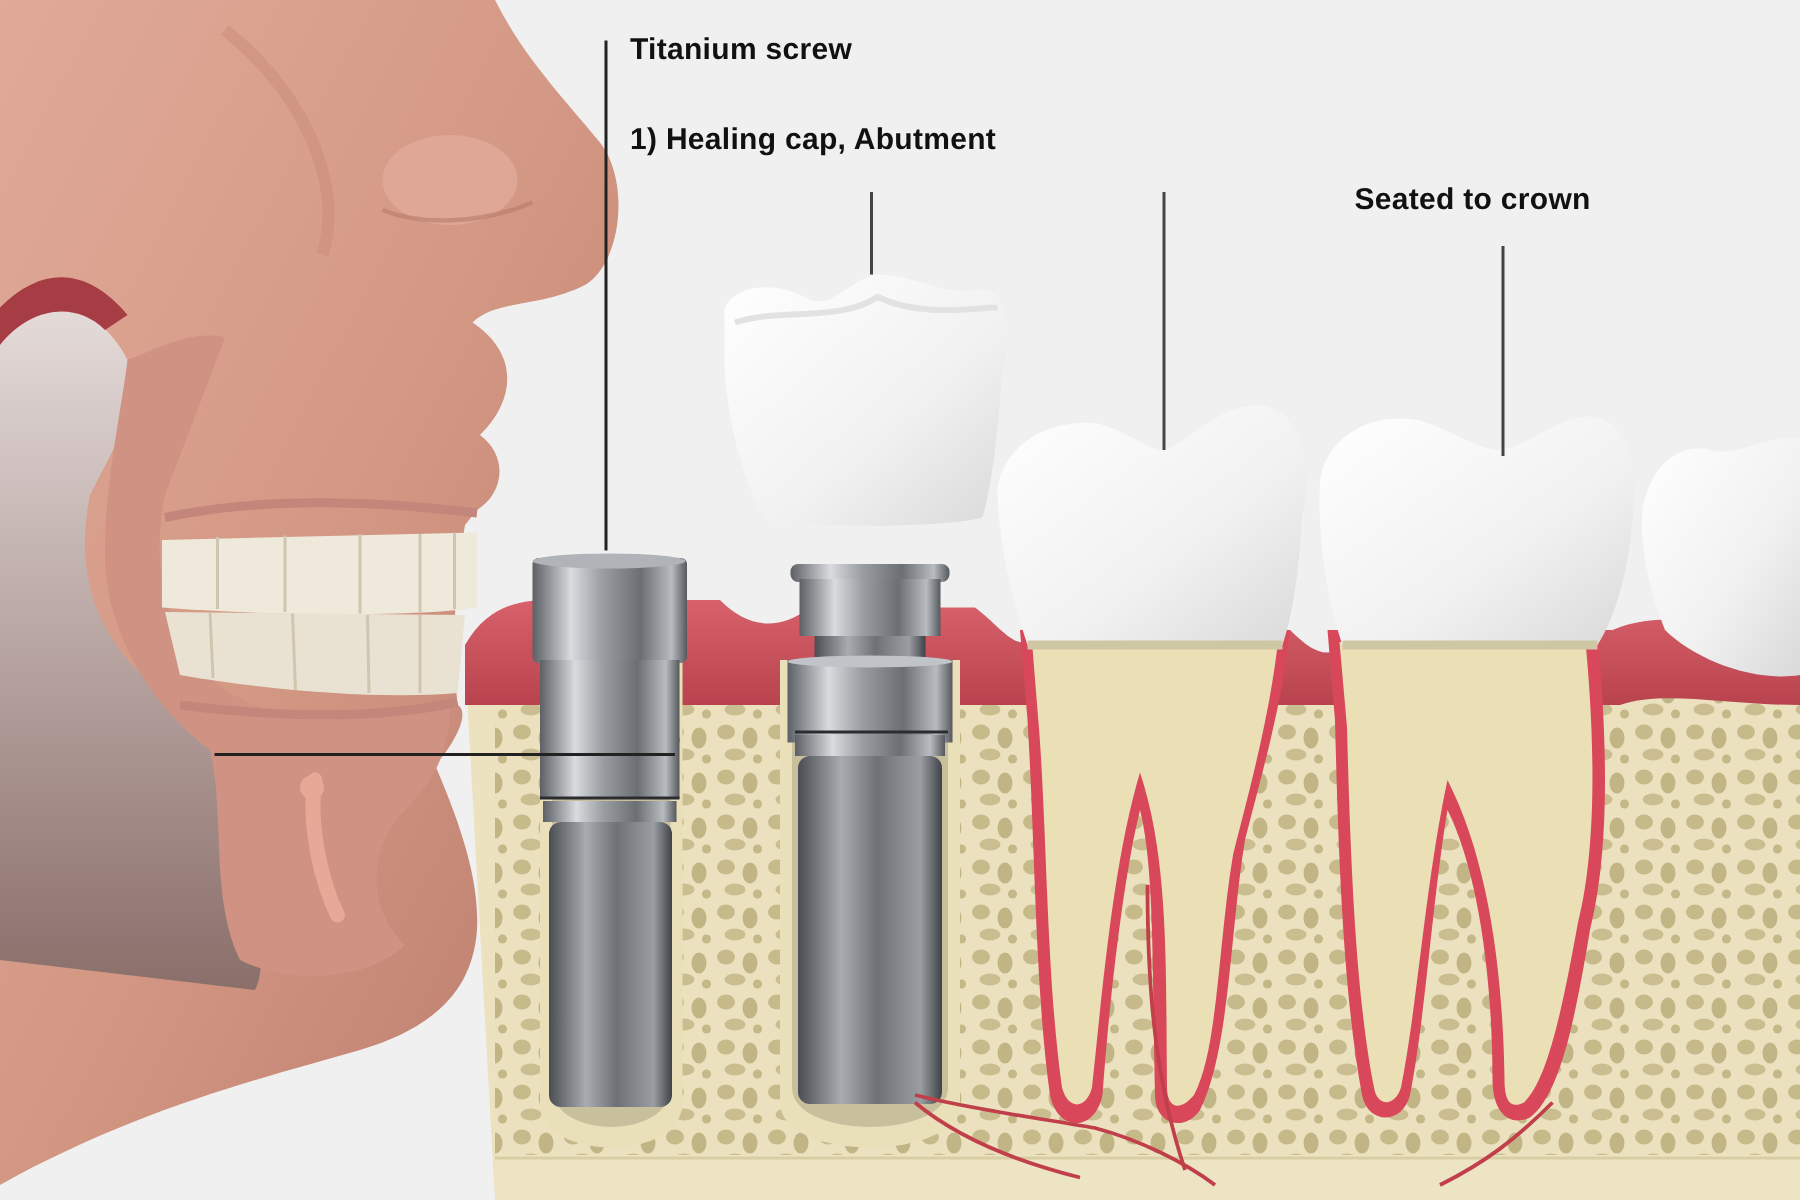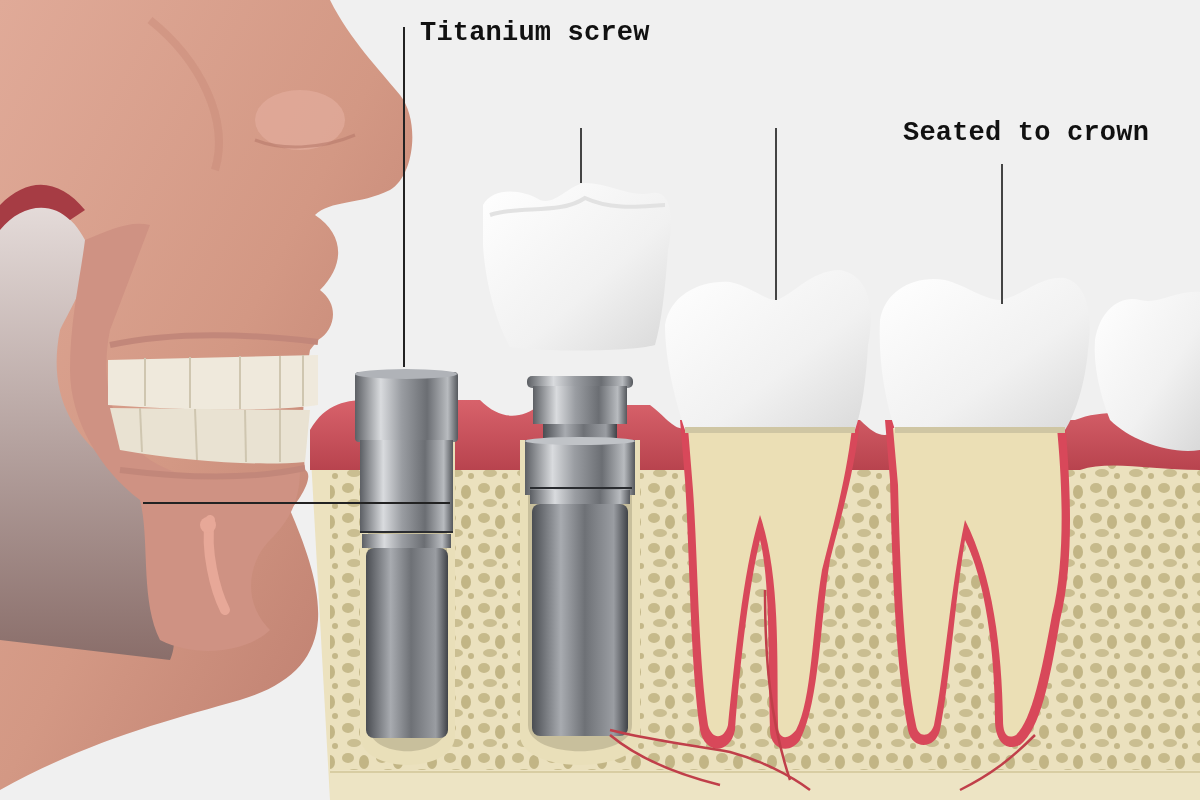--- a/index.html
+++ b/index.html
@@ -1,19 +1,19 @@
 <!DOCTYPE html>
 <html><head>
 <meta charset="utf-8">
 <style>
   html, body { margin:0; padding:0; }
   body { width:1200px; height:800px; overflow:hidden; background:#efefef; font-family:"Liberation Sans", sans-serif; }
   #stage { position:relative; width:1200px; height:800px; background:#f0f0f0; overflow:hidden; }
   svg.art { position:absolute; left:0; top:0; }
-  .label { position:absolute; color:#111; font-weight:bold; font-family:Liberation Mono, monospace; font-size:27px; line-height:36px; white-space:nowrap; letter-spacing:0.2px; }
+  .label { position:absolute; color:#111; font-weight:bold; font-family:Liberation Sans, sans-serif; font-size:20px; line-height:36px; white-space:nowrap; letter-spacing:0.2px; }
   .leader { position:absolute; background:#222; }
 </style>
 </head>
 <body>
 
 <div id="stage">
 
   <svg class="art" width="1200" height="800" viewBox="0 0 1200 800">
     <defs>
       <linearGradient id="skin" x1="0" y1="0" x2="1" y2="1">
@@ -173,15 +173,16 @@
     </g>
   </svg>
 
   <div class="leader" style="left:403px; top:27px; width:2px; height:340px;"></div>
   <div class="leader" style="left:143px; top:502px; width:307px; height:2px;"></div>
   <div class="leader" style="left:580px; top:128px; width:2px; height:55px; background:#444;"></div>
   <div class="leader" style="left:775px; top:128px; width:2px; height:172px; background:#444;"></div>
   <div class="leader" style="left:1001px; top:164px; width:2px; height:140px; background:#444;"></div>
 
   <div class="label" style="left:420px; top:15px;">Titanium screw</div>
+  <div class="label" style="left:420px; top:75px;">1) Healing cap, Abutment</div>
   <div class="label" style="left:903px; top:115px;">Seated to crown</div>
 
 </div>
 
 </body></html>

